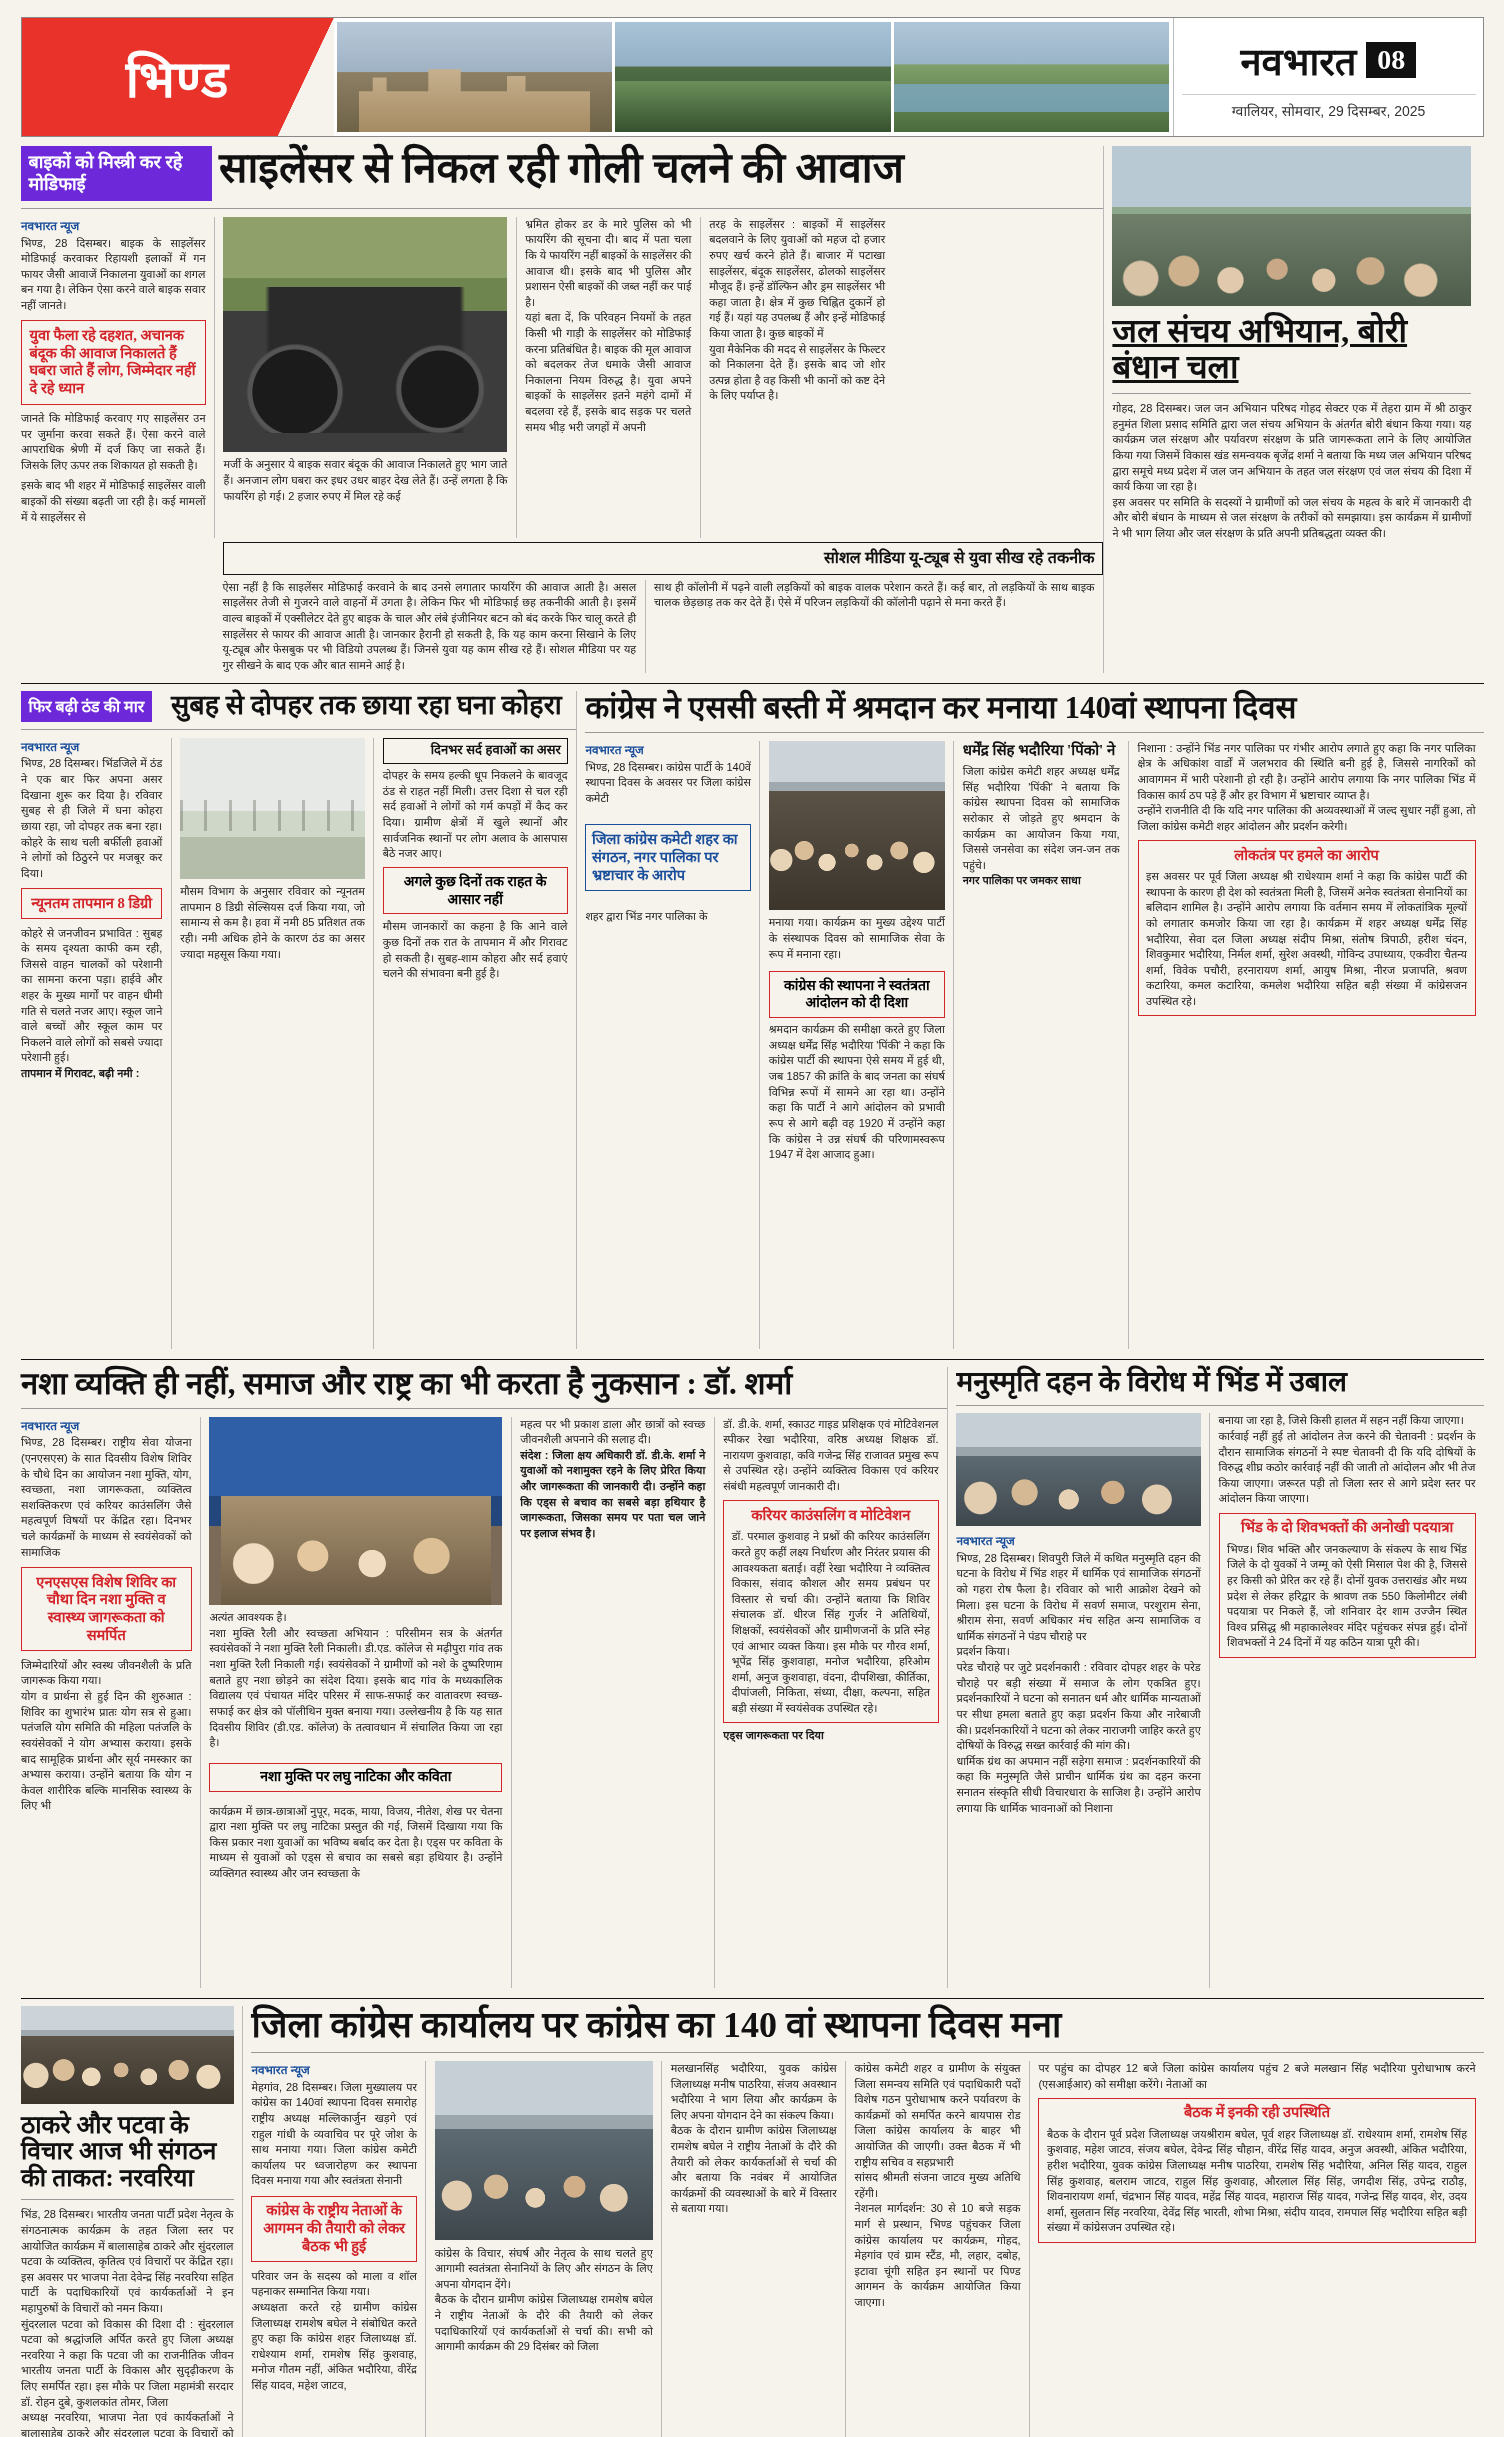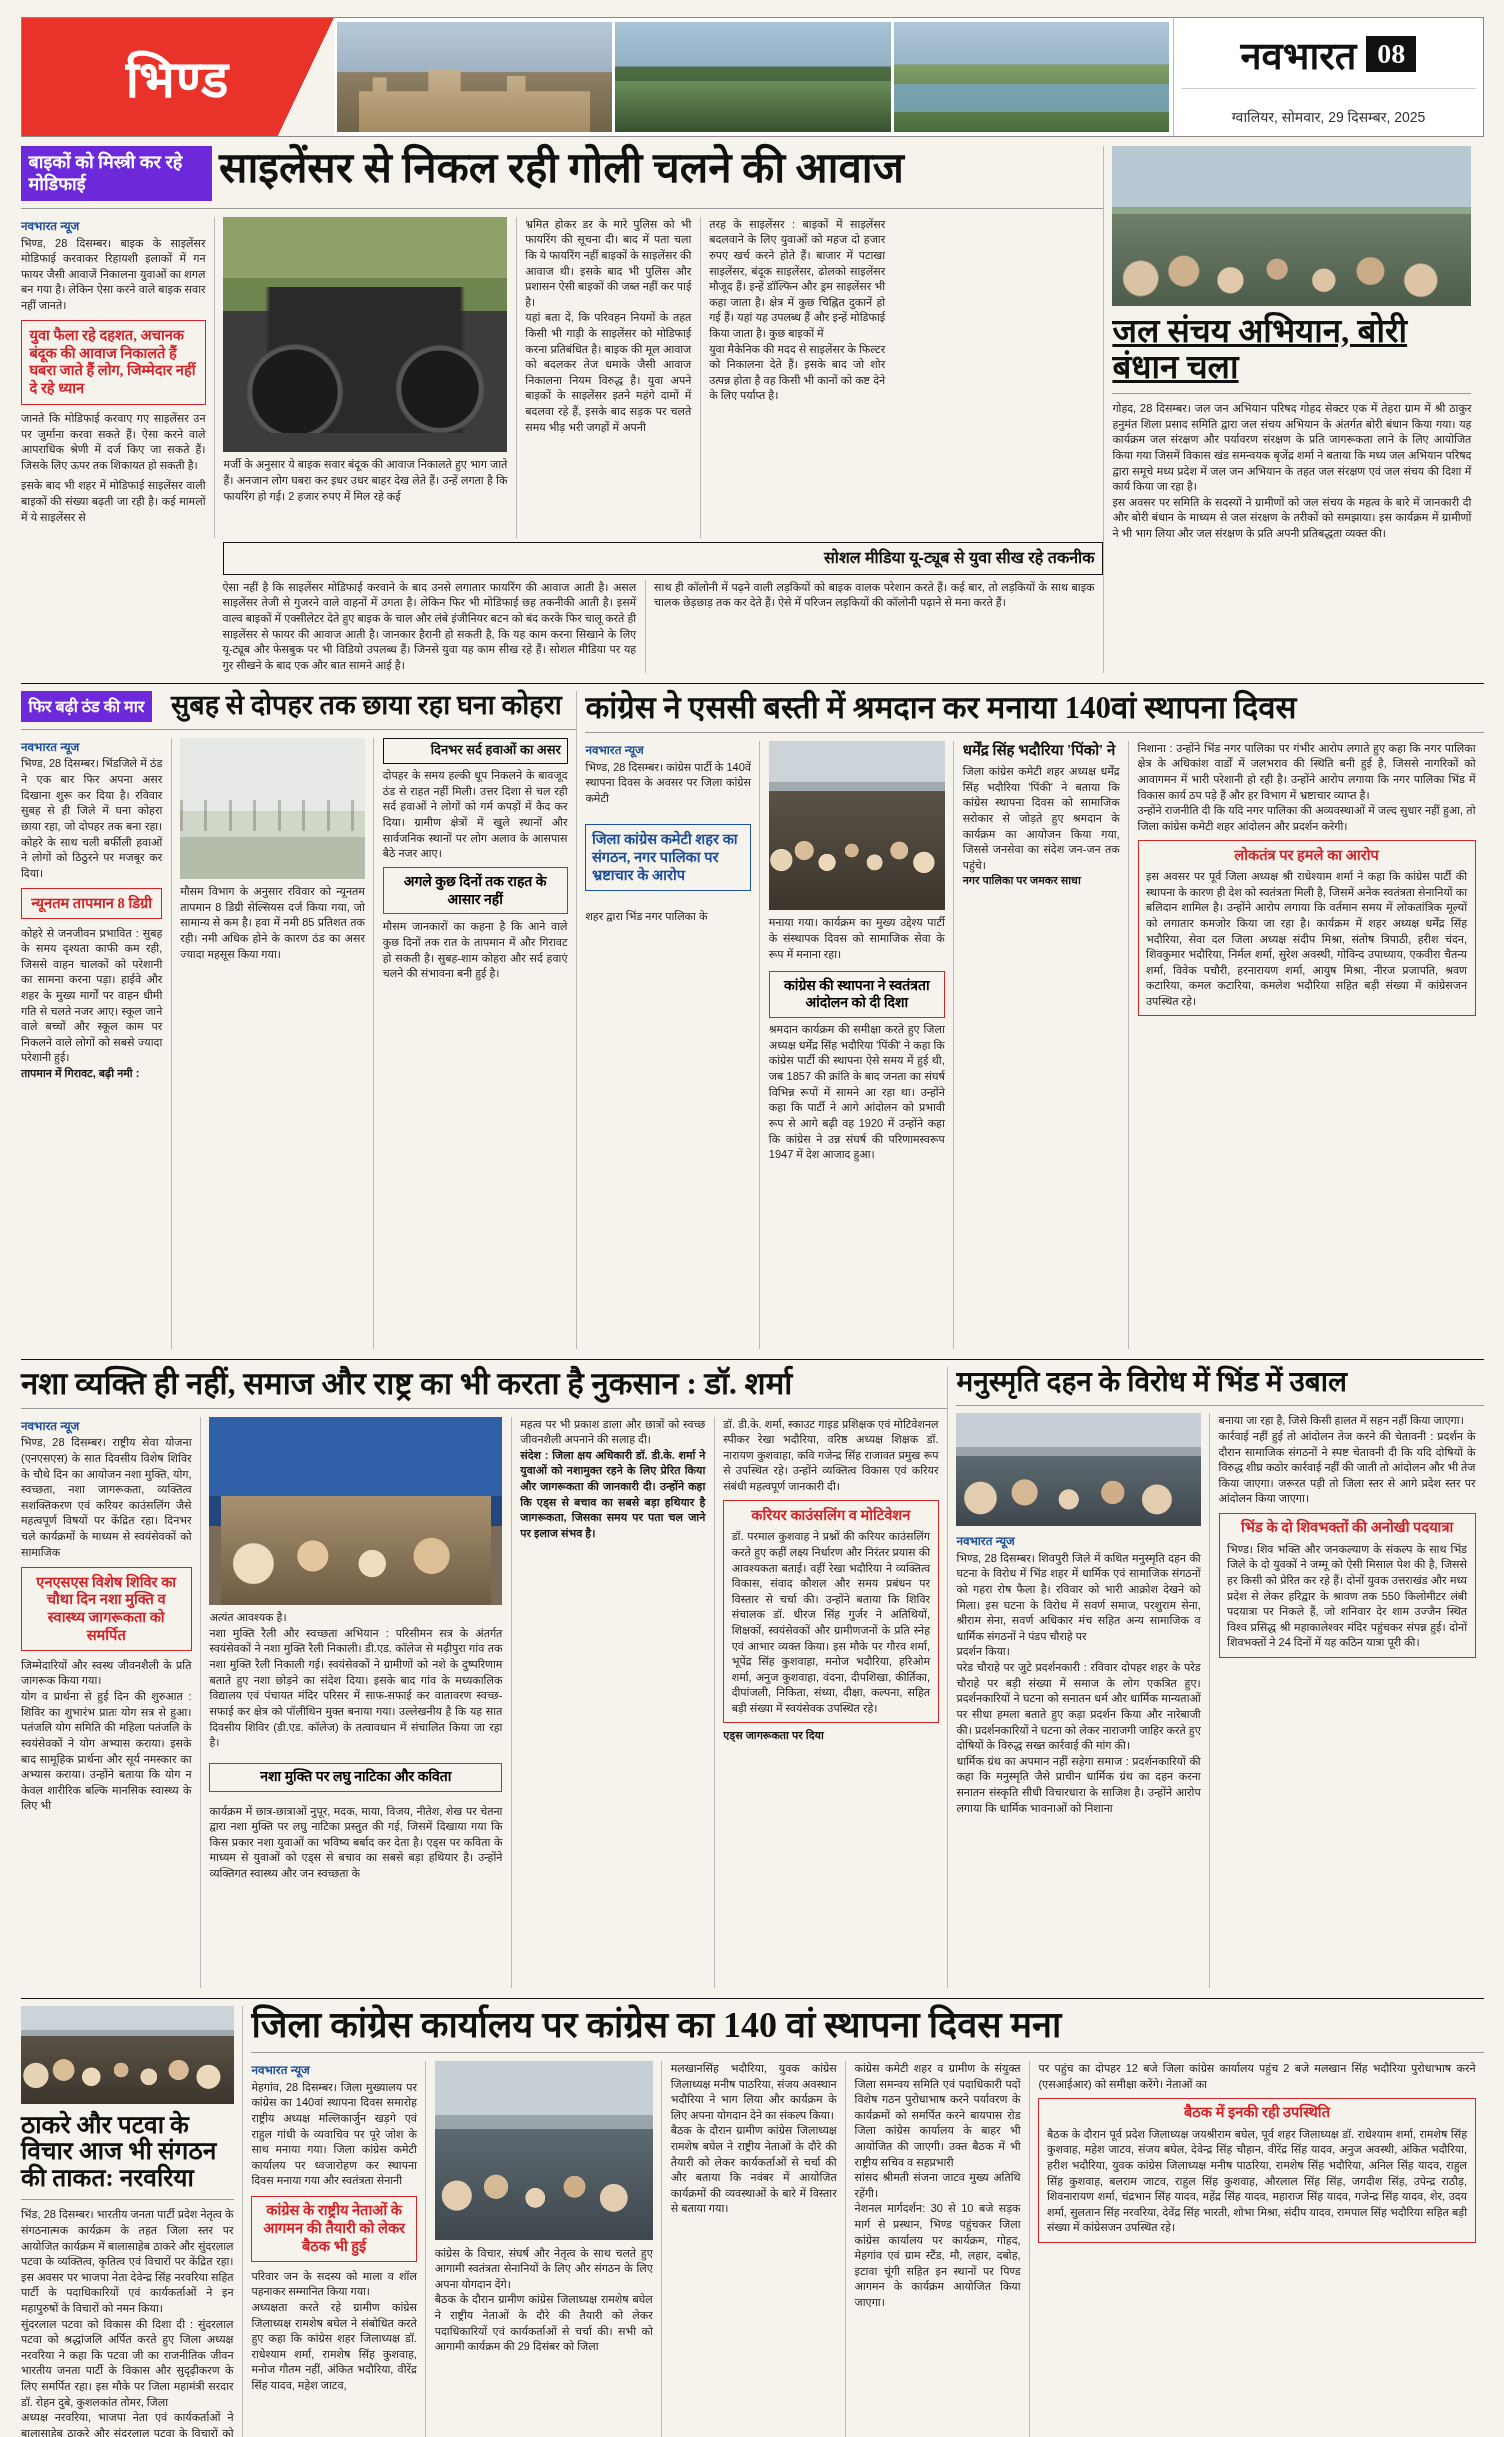--- a/index.html
+++ b/index.html
@@ -37,21 +37,21 @@
   }
   .ph3 { background:linear-gradient(#b0c6d8 0%, #9ab4c8 38%, #7fa06a 39%, #4a6b3c 100%); }
   .ph3:after {
     content:""; position:absolute; left:0; bottom:18%; width:100%; height:26%;
     background:#7da7c4; opacity:.8;
   }
   .mh-right { width:310px; border-left:0.9px solid #bbb; display:flex; flex-direction:column; justify-content:center; align-items:center; padding:3.8px 7.5px; }
   .mh-right .brand { font-family:"Liberation Serif", serif; font-weight:bold; font-size:38px; color:#111; }
   .mh-right .brandrow { display:flex; align-items:center; gap:9.4px; }
   .mh-right .pageno { background:#111; color:#fff; font-weight:bold; font-size:28px; padding:1.9px 11.3px; font-family:"Liberation Serif", serif; }
-  .mh-right .date { margin-top:7.5px; font-size:14px; color:#333; border-top:0.9px solid #ccc; padding-top:18px; width:100%; text-align:center;}
+  .mh-right .date { margin-top:7.5px; font-size:14px; color:#333; border-top:0.9px solid #ccc; padding-top:6px; width:100%; text-align:center;}
 
   
   .hl { font-family:"Liberation Serif", serif; font-weight:bold; color:#111; line-height:1.08; }
   .red { color:#d3242a; }
   .byline { font-size:11.8px; font-weight:bold; color:#1b4f9c; margin-bottom:2.8px;}
   .body { font-size:11px; line-height:1.42; text-align:justify; color:#1a1a1a; }
   .boxred { border:1.4px solid #d3242a; padding:5.6px 7.5px; }
   .kicker {
     background:#6d28d9; color:#fff; font-family:"Liberation Serif", serif; font-weight:bold;
     font-size:18px; line-height:1.2; padding:5.6px 7.5px; display:inline-block;

